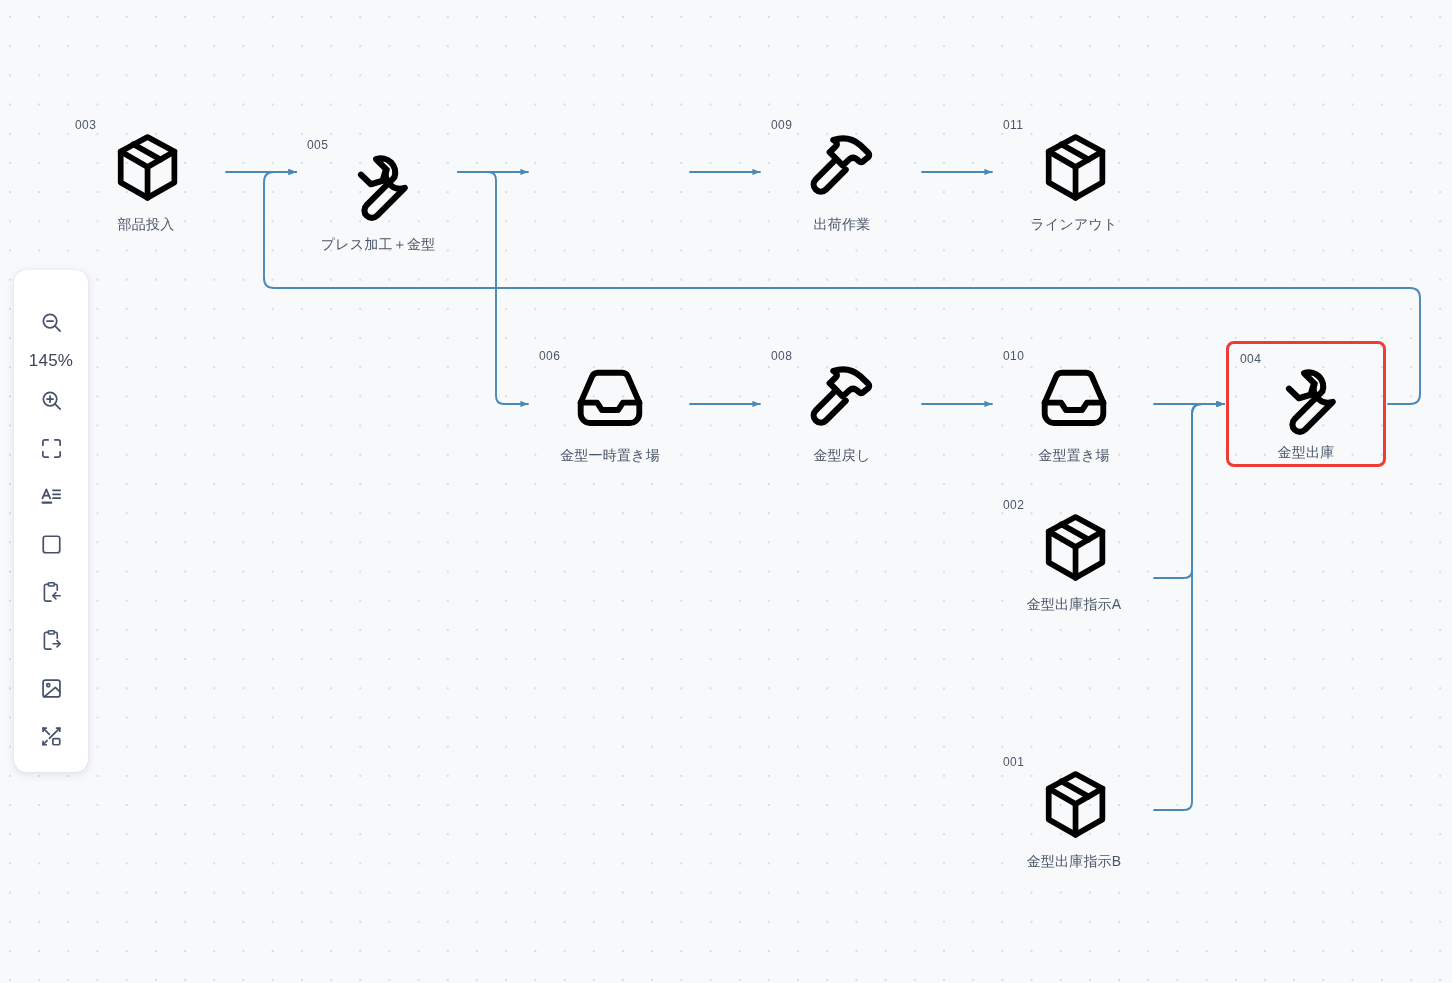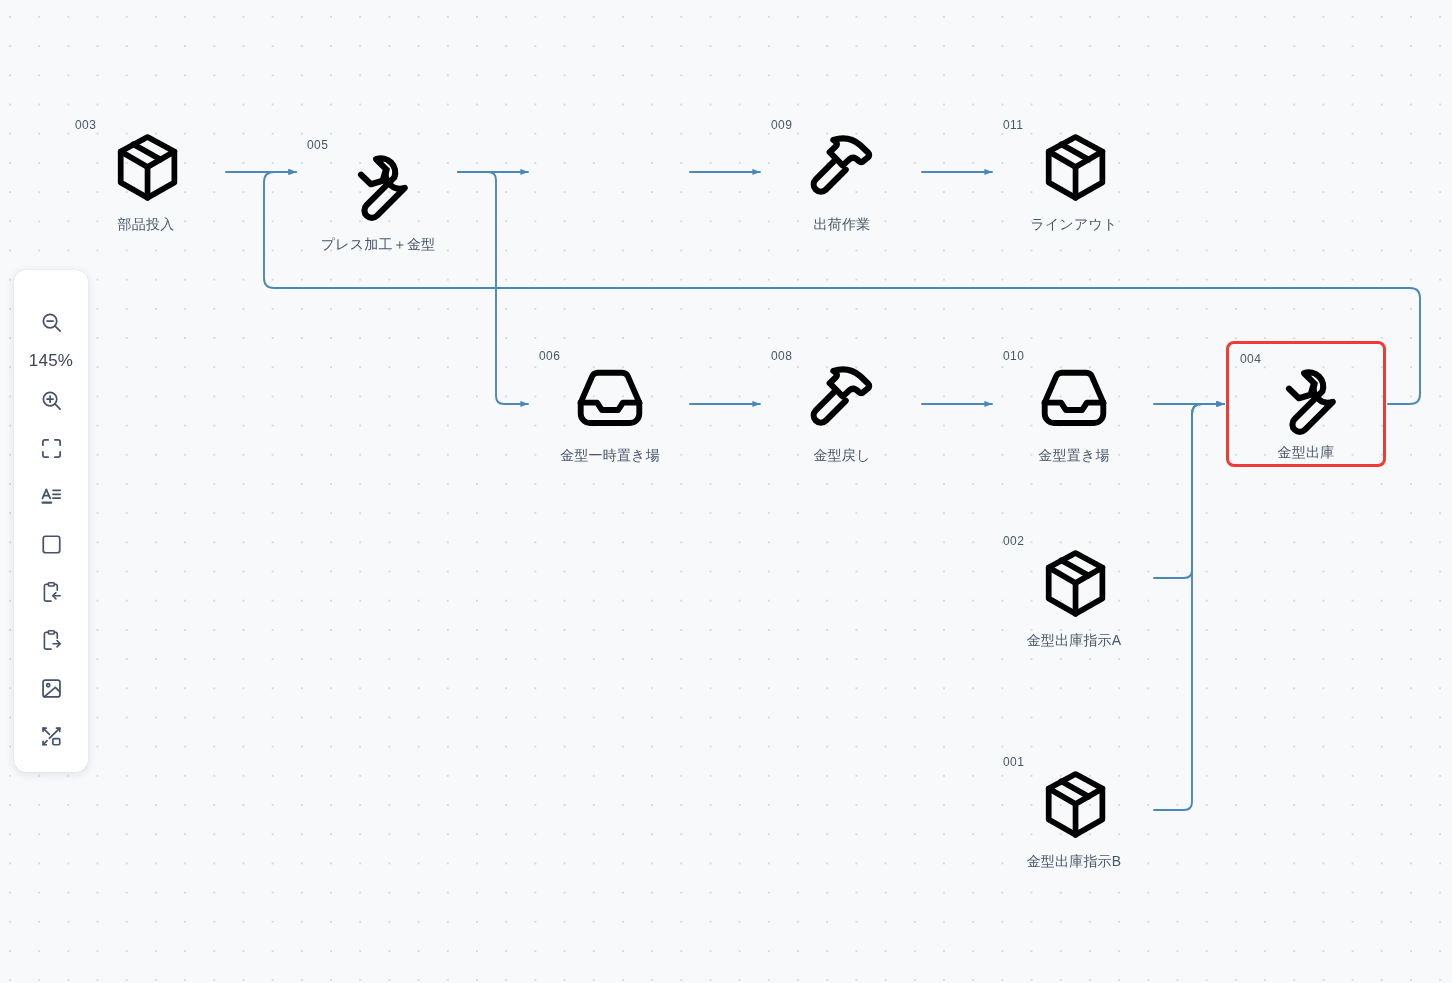--- a/index.html
+++ b/index.html
@@ -233,21 +233,21 @@
   <div class="node selected" style="left:1226px; top:341px;">
     <div class="node-id">004</div>
     <div class="node-icon">
       <svg viewBox="0 0 24 24" fill="none" stroke="#000" stroke-width="2" stroke-linecap="round" stroke-linejoin="round">
         <path d="M14.8 6.4a4.6 4.6 0 0 0 5.9 5.9l-9 9a2.4 2.4 0 0 1-3.4-3.4l9-9a4.6 4.6 0 0 0-5.9-5.9l3.2 3.2-1.1 3.8-3.8 1.1L6.5 8"></path>
       </svg>
     </div>
     <div class="node-label">金型出庫</div>
   </div>
 
-  <div class="node" style="left:994px; top:526px;">
+  <div class="node" style="left:994px; top:490px;">
     <div class="node-id">002</div>
     <div class="node-icon">
       <svg viewBox="0 0 24 24" fill="none" stroke="#000" stroke-width="1.85" stroke-linecap="round" stroke-linejoin="round">
         <path d="M12.5 2.3 21.2 7 12.5 12 3.8 7z"></path>
         <path d="M3.8 7v10l8.7 5 8.7-5V7"></path>
         <path d="M12.5 12v10"></path>
         <path d="M7.9 4.6 16.7 9.6"></path>
       </svg>
     </div>
     <div class="node-label">金型出庫指示A</div>

